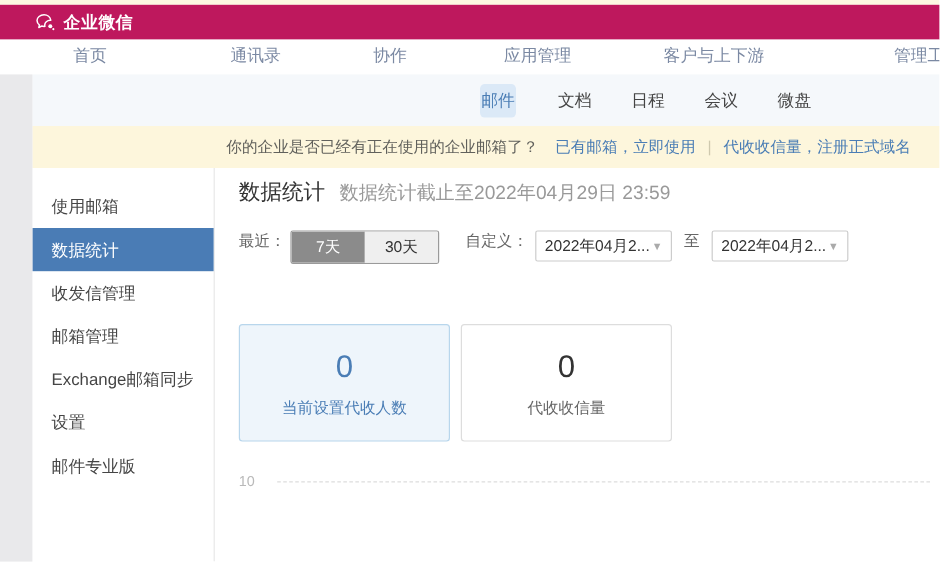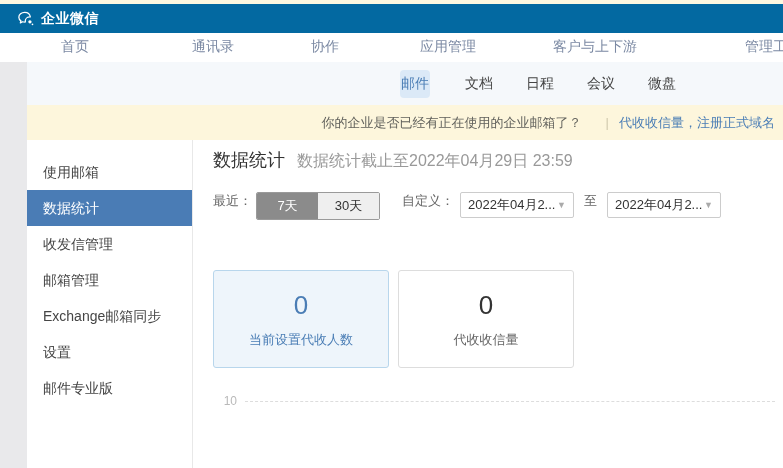--- a/index.html
+++ b/index.html
@@ -1,51 +1,51 @@
 <!DOCTYPE html>
 <html><head>
 <meta charset="utf-8">
 <style>
   * { margin:0; padding:0; box-sizing:border-box; }
   html,body { width:783px; height:468px; overflow:hidden; background:#fff;
     font-family:"Liberation Sans","DejaVu Sans",sans-serif; }
 
   .topstrip { height:4px; background:#fdf8e1; }
-  .appbar { height:29px; background:#0369a1; display:flex; align-items:center;
-    padding-left:16px; }
+  .appbar { height:29px; background:#be185d; display:flex; align-items:center;
+    padding-left:28px; }
   .appbar .logo-icon { display:inline-flex; margin-right:6px; }
   .appbar .brand { color:#fff; font-size:14px; font-weight:bold; letter-spacing:.5px; }
 
   .navrow { height:29px; background:#fff; position:relative; overflow:hidden; }
   .nav-item { position:absolute; top:5px; transform:translateX(-50%);
     color:#7b89a3; font-size:14px; white-space:nowrap; cursor:pointer; }
   .nav-item:nth-child(1){left:75px;} .nav-item:nth-child(2){left:213px;}
   .nav-item:nth-child(3){left:325px;} .nav-item:nth-child(4){left:448px;}
   .nav-item:nth-child(5){left:595px;} .nav-item:nth-child(6){left:773px;}
 
   .subnav { height:43px; margin-left:27px; background:#f5f8fb; position:relative; overflow:hidden; }
   .subnav-item { position:absolute; top:8px; transform:translateX(-50%);
     font-size:14px; color:#454545; padding:5px 1px; border-radius:4px;
     white-space:nowrap; cursor:pointer; }
   .subnav-item.active { background:#dbe9f7; color:#4a7db5; }
   .subnav-item:nth-child(1){left:388px;} .subnav-item:nth-child(2){left:452px;}
   .subnav-item:nth-child(3){left:513px;text-align:center;} .subnav-item:nth-child(4){left:574px;}
   .subnav-item:nth-child(5){left:635px;}
 
   .banner { height:35px; margin-left:27px; background:#fdf6dc; display:flex;
-    align-items:center; justify-content:flex-end; padding-right:8px;
+    align-items:center; justify-content:flex-end; padding-right:24px;
     font-size:13px; white-space:nowrap; }
   .banner .question { color:#61615c; margin-right:14px; }
   .banner a { color:#4a7db5; text-decoration:none; cursor:pointer; }
   .banner .divider { color:#cfc9ae; margin:0 10px; }
 
   .page { display:flex; margin-left:27px; background:#fff; height:328px; }
   .gutter { position:fixed; left:0; top:62px; width:27px; height:406px; background:#e9e9eb; }
 
-  .sidebar { width:166px; border-right:1px solid #e8e8e8; padding-top:14px; flex:none; }
+  .sidebar { width:152px; border-right:1px solid #e8e8e8; padding-top:14px; flex:none; }
   .side-item { height:36px; line-height:36px; padding-left:16px; font-size:14px;
     color:#454545; cursor:pointer; white-space:nowrap; overflow:hidden; }
   .side-item.active { background:#4a7cb5; color:#fff; }
 
   .content { flex:1; padding:8px 8px 0 20px; min-width:0; }
   .title-row { display:flex; align-items:baseline; height:28px; }
   .page-title { font-size:18px; font-weight:500; color:#333; }
   .page-subtitle { font-size:16px; color:#999; margin-left:12px; }
 
   .tabbar { display:flex; background:#e9eef4; height:35px; margin-top:20px; margin-right:-8px; }
@@ -68,21 +68,21 @@
   .cards { display:flex; gap:9px; margin-top:50px; }
   .card { width:176px; height:98px; border:1px solid #ddd; border-radius:3px;
     background:#fff; display:flex; flex-direction:column; align-items:center;
     justify-content:center; cursor:pointer; }
   .card .card-value { font-size:26px; color:#333; }
   .card .card-label { font-size:13px; color:#666; margin-top:10px; }
   .card.selected { background:#eef5fb; border-color:#b8d6ec; }
   .card.selected .card-value, .card.selected .card-label { color:#4a7db5; }
 
   .chart-row { display:flex; align-items:center; margin-top:26px; }
-  .chart-tick { width:24px; text-align:right; font-size:12px; color:#b9b9b9; }
+  .chart-tick { width:24px; font-size:12px; color:#b9b9b9; }
   .chart-gridline { flex:1; border-top:1px dashed #ddd; margin-left:8px; }
 </style>
 </head>
 <body>
 
 <div class="topstrip"></div>
 
 <div class="appbar">
   <span class="logo-icon">
     <svg width="19" height="19" viewBox="0 0 24 24">
@@ -108,20 +108,21 @@
 <div class="subnav">
   <span class="subnav-item active">邮件</span>
   <span class="subnav-item">文档</span>
   <span class="subnav-item">日程</span>
   <span class="subnav-item">会议</span>
   <span class="subnav-item">微盘</span>
 </div>
 
 <div class="banner">
   <span class="question">你的企业是否已经有正在使用的企业邮箱了？</span>
+  <a>已有邮箱，立即使用</a>
   <span class="divider">|</span>
   <a>代收收信量，注册正式域名</a>
 </div>
 
 <div class="page">
   <div class="sidebar">
     <div class="side-item">使用邮箱</div>
     <div class="side-item active">数据统计</div>
     <div class="side-item">收发信管理</div>
     <div class="side-item">邮箱管理</div>

